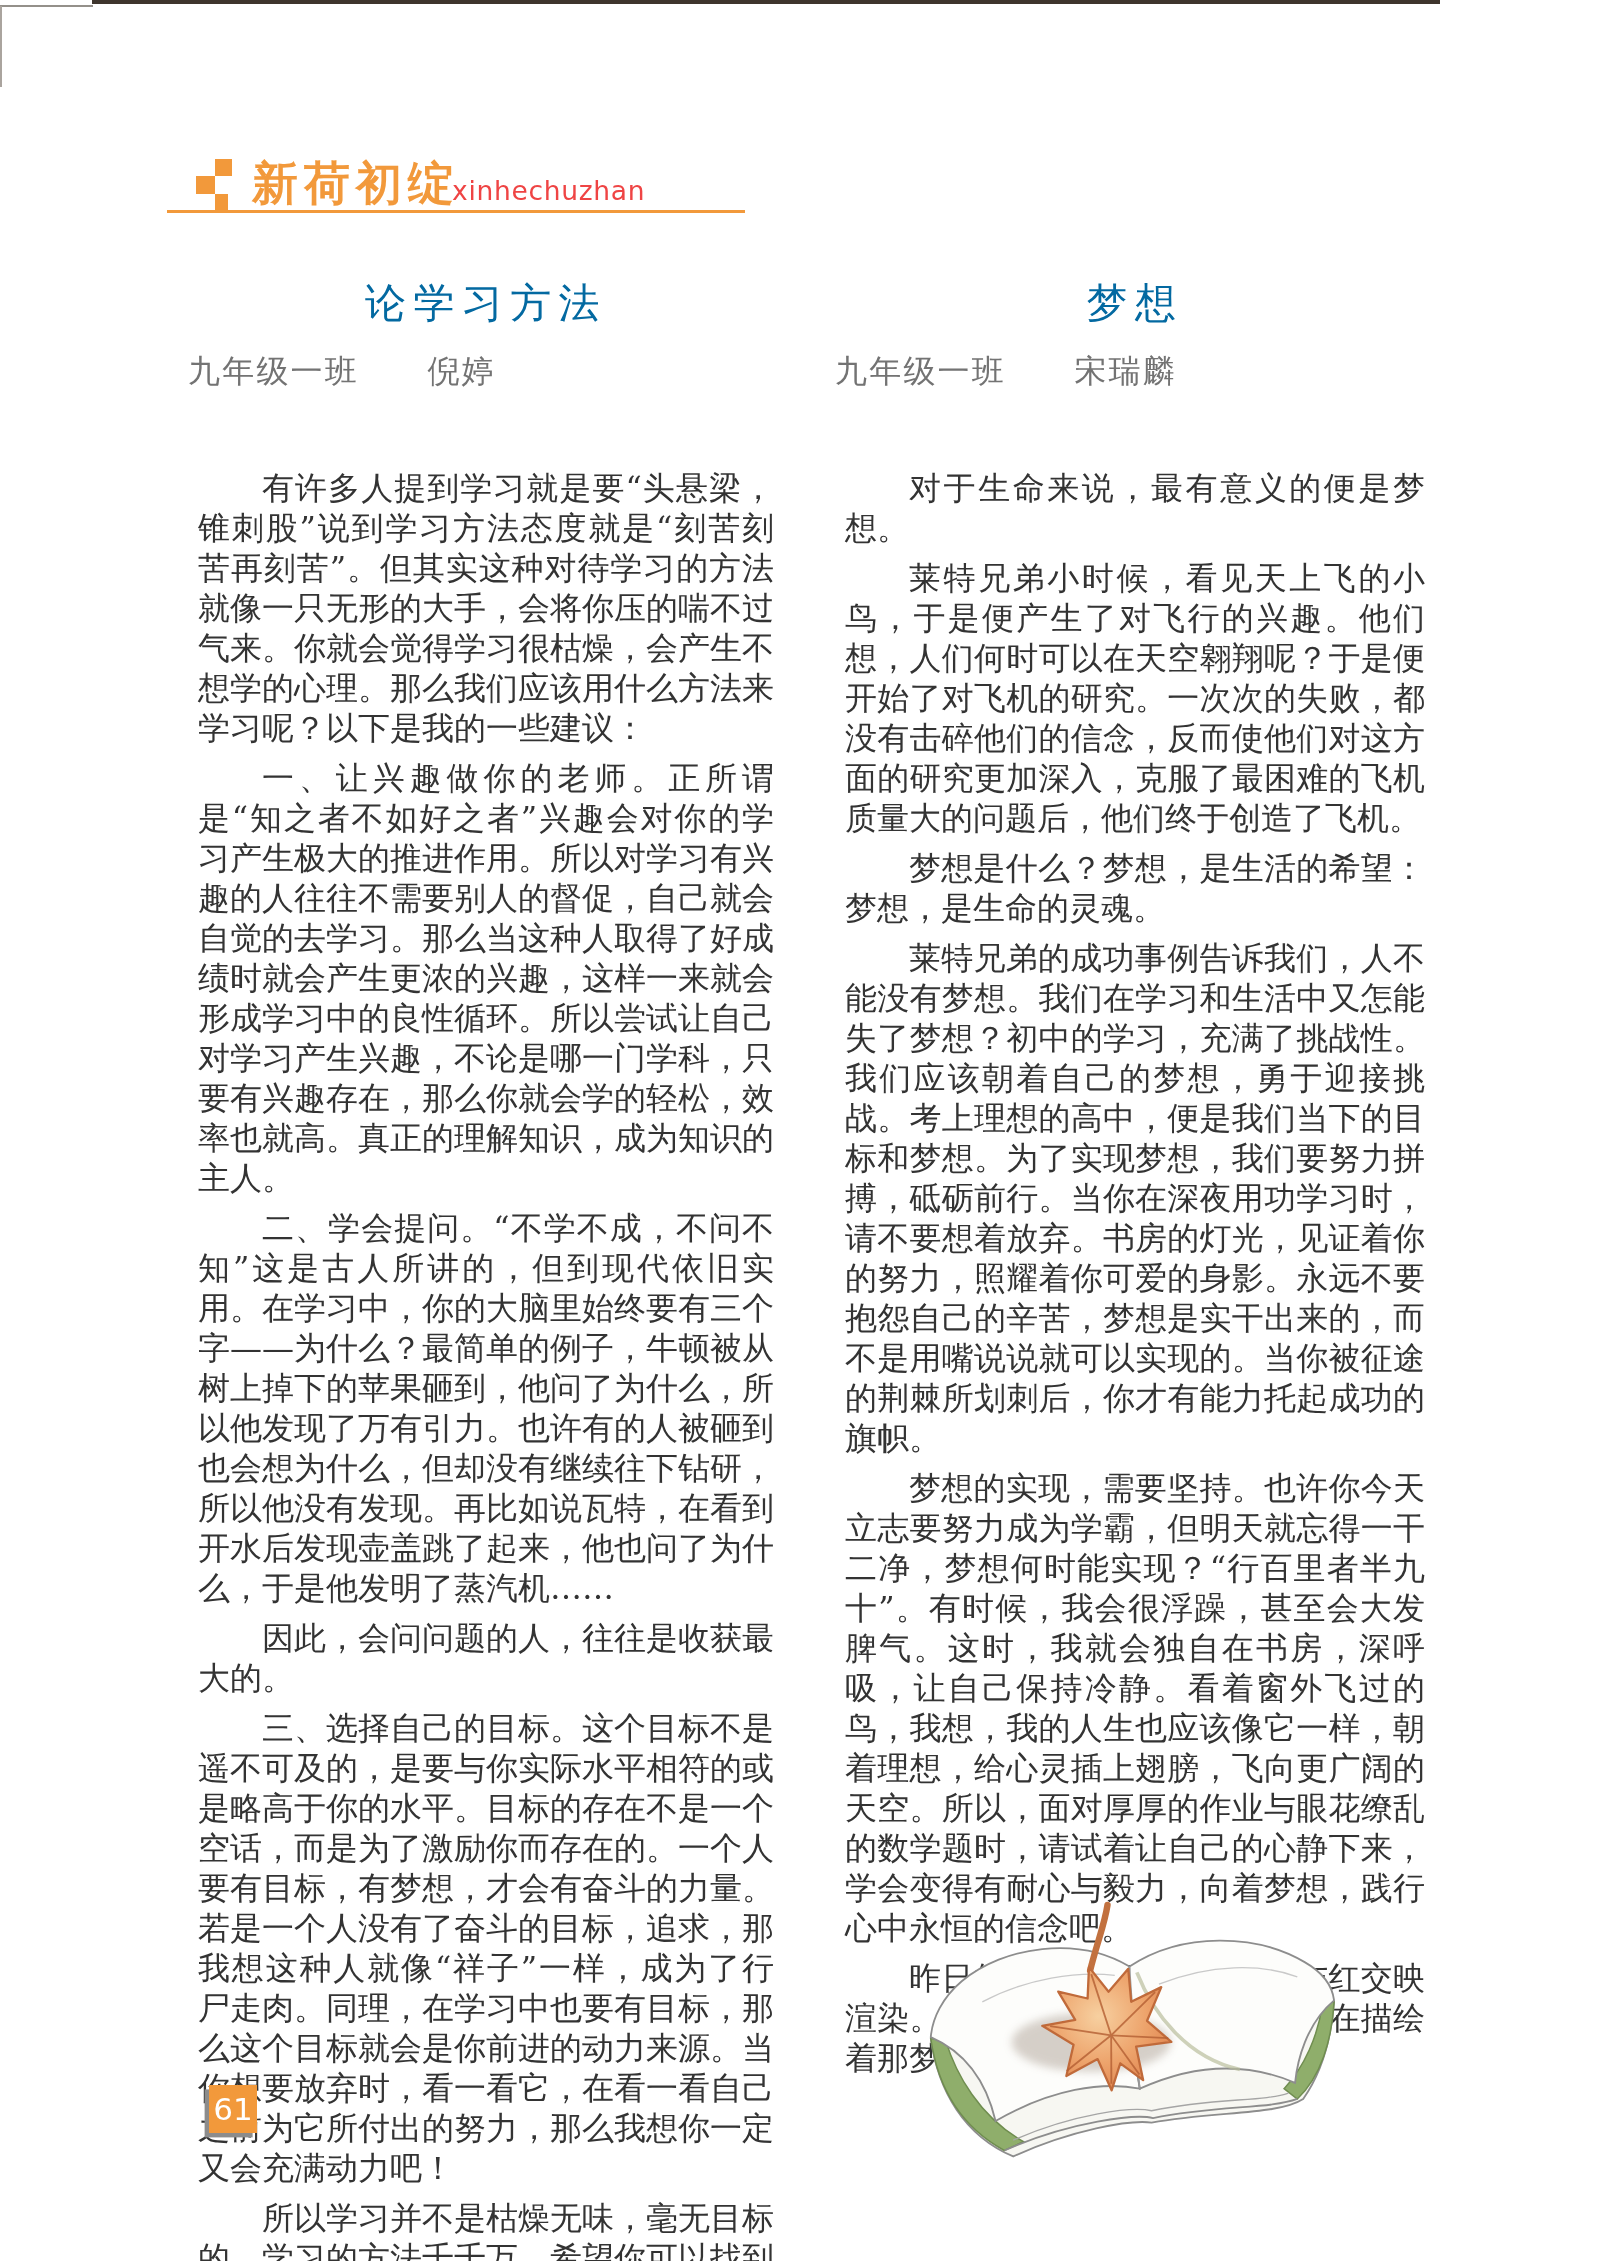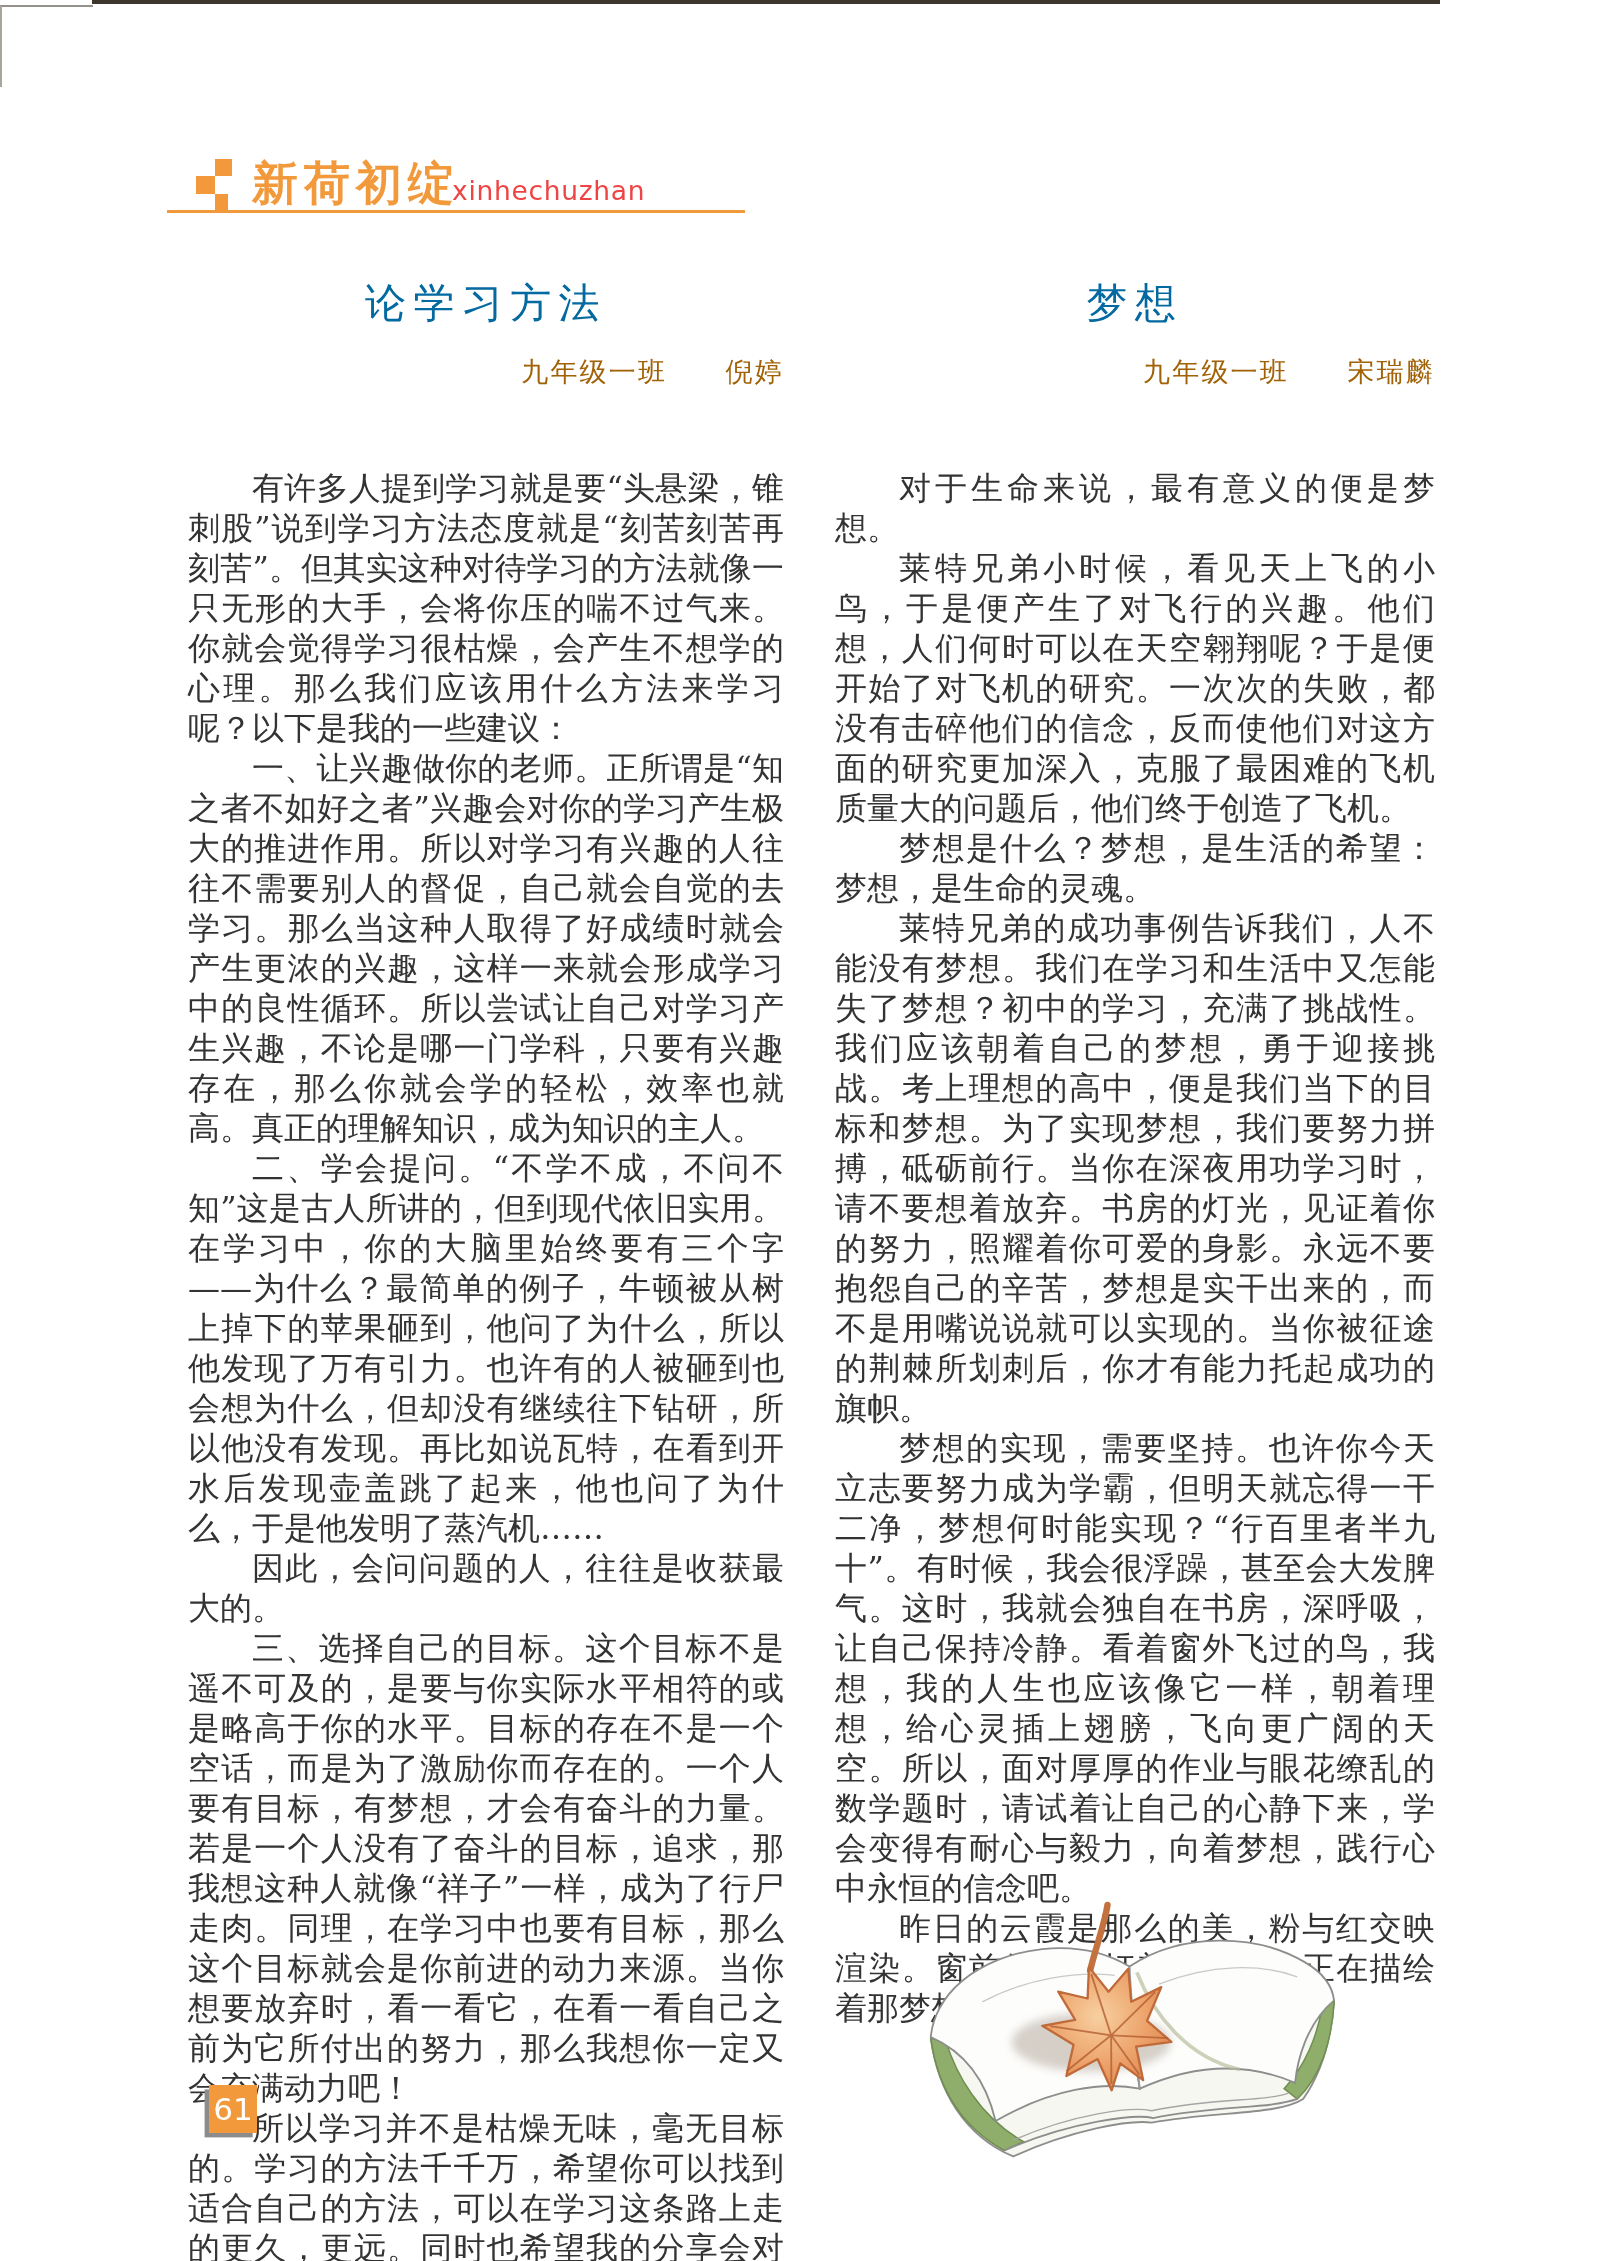--- a/index.html
+++ b/index.html
@@ -36,25 +36,25 @@
   
   .column { position:absolute; top:258px; }
   .col-left  { left:188px;  width:596px; }
   .col-right { left:835px; width:600px; }
   .essay-title {
     margin-top:20.6px; text-align:center;
     font-size:41px; line-height:49px; font-weight:normal;
     color:#0369a1; letter-spacing:7.4px;
   }
   .essay-author {
-    margin-top:26.5px; text-align:right;
-    font-size:27px; line-height:35px; color:#a16207; letter-spacing:2.2px;
+    margin-top:26.5px; text-align:left;
+    font-size:32px; line-height:35px; color:#737373; letter-spacing:2.2px;
   }
   .essay-body { margin-top:79px; font-size:32px; line-height:40px; text-align:justify; color:#333333; }
-  .essay-body p { text-indent:2em; margin:0; }
+  .essay-body p { text-indent:2em; margin:10px; }
 
   
   .page-number {
     position:absolute; left:195px; top:2085px; width:48px; height:48px;
     background:#F2993B; box-shadow:-4.4px 4.4px 0 0 #8c8c8c;
     display:flex; align-items:center; justify-content:center;
     font-family:"DejaVu Sans","Liberation Sans",sans-serif;
     font-size:31px; color:#ffffff;margin-left:14px;
   }
 

